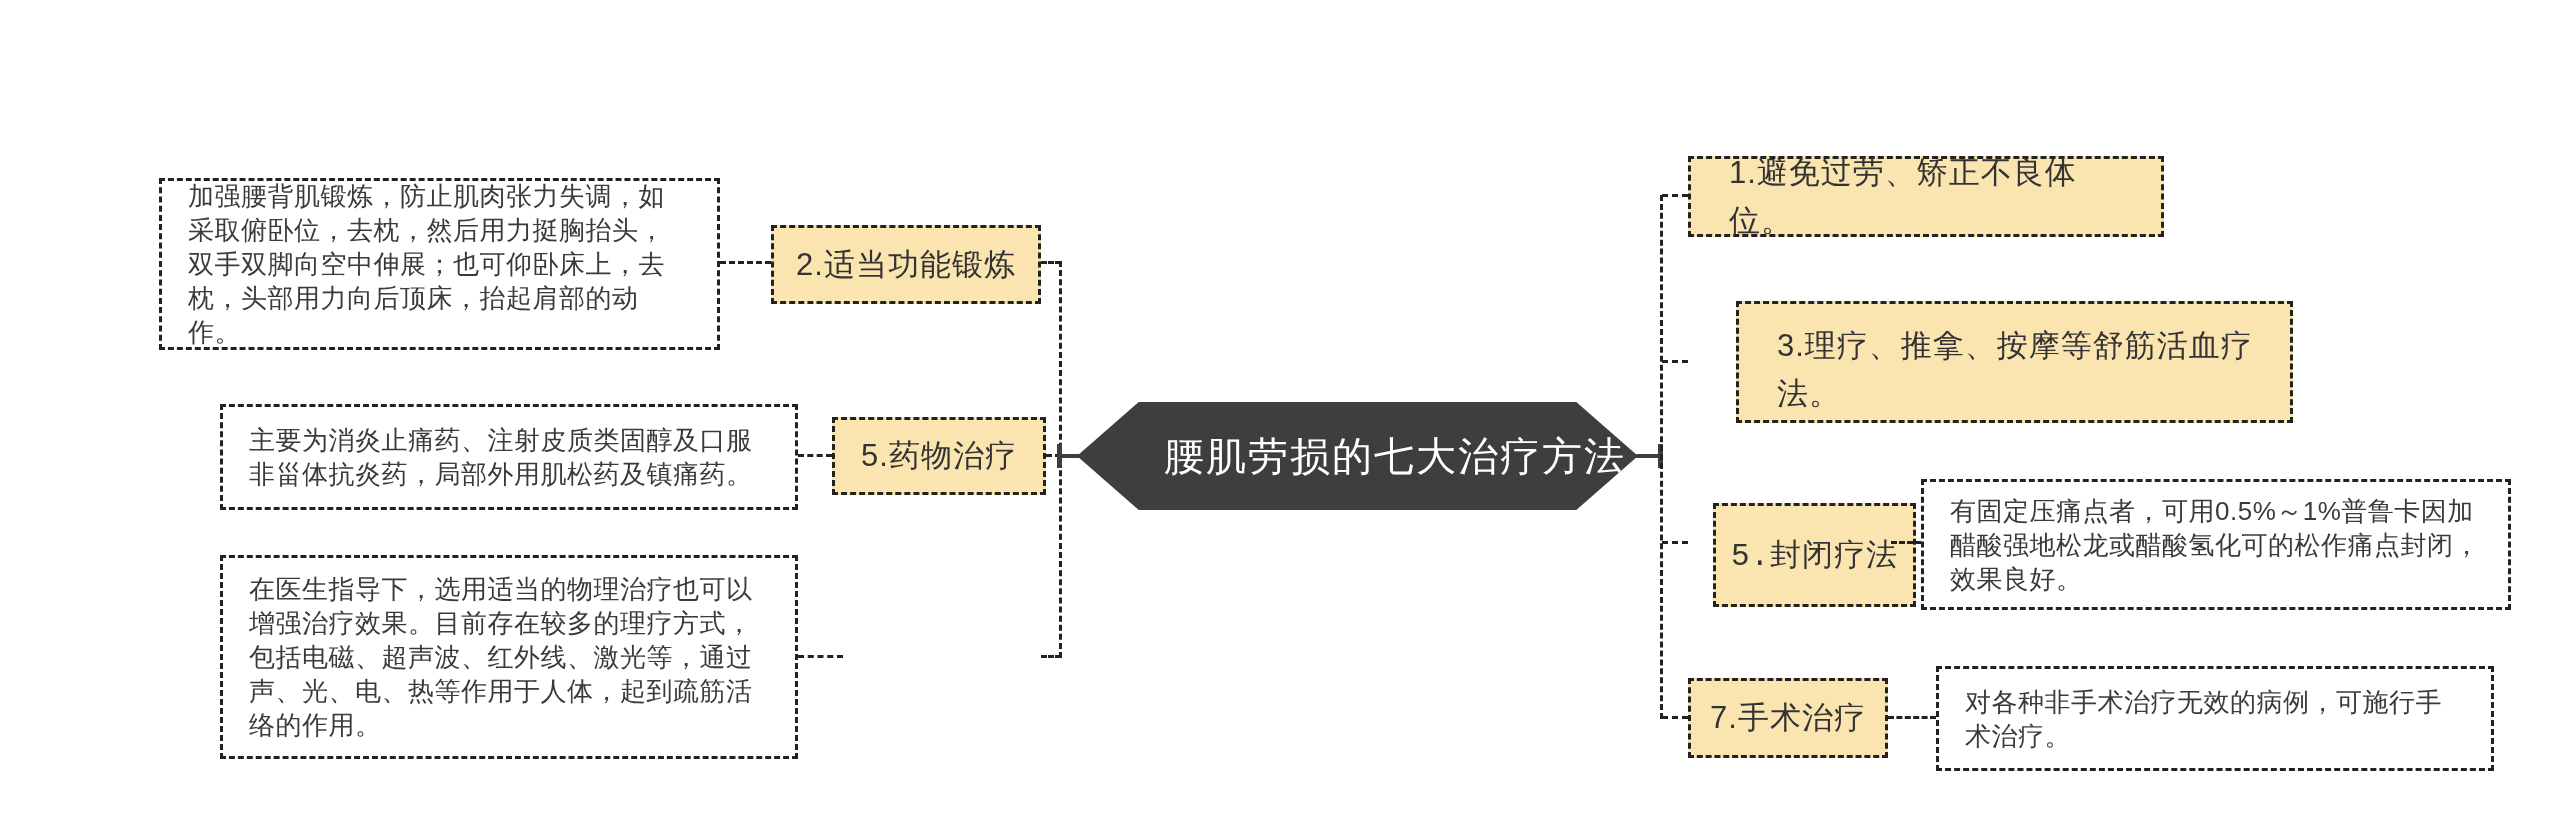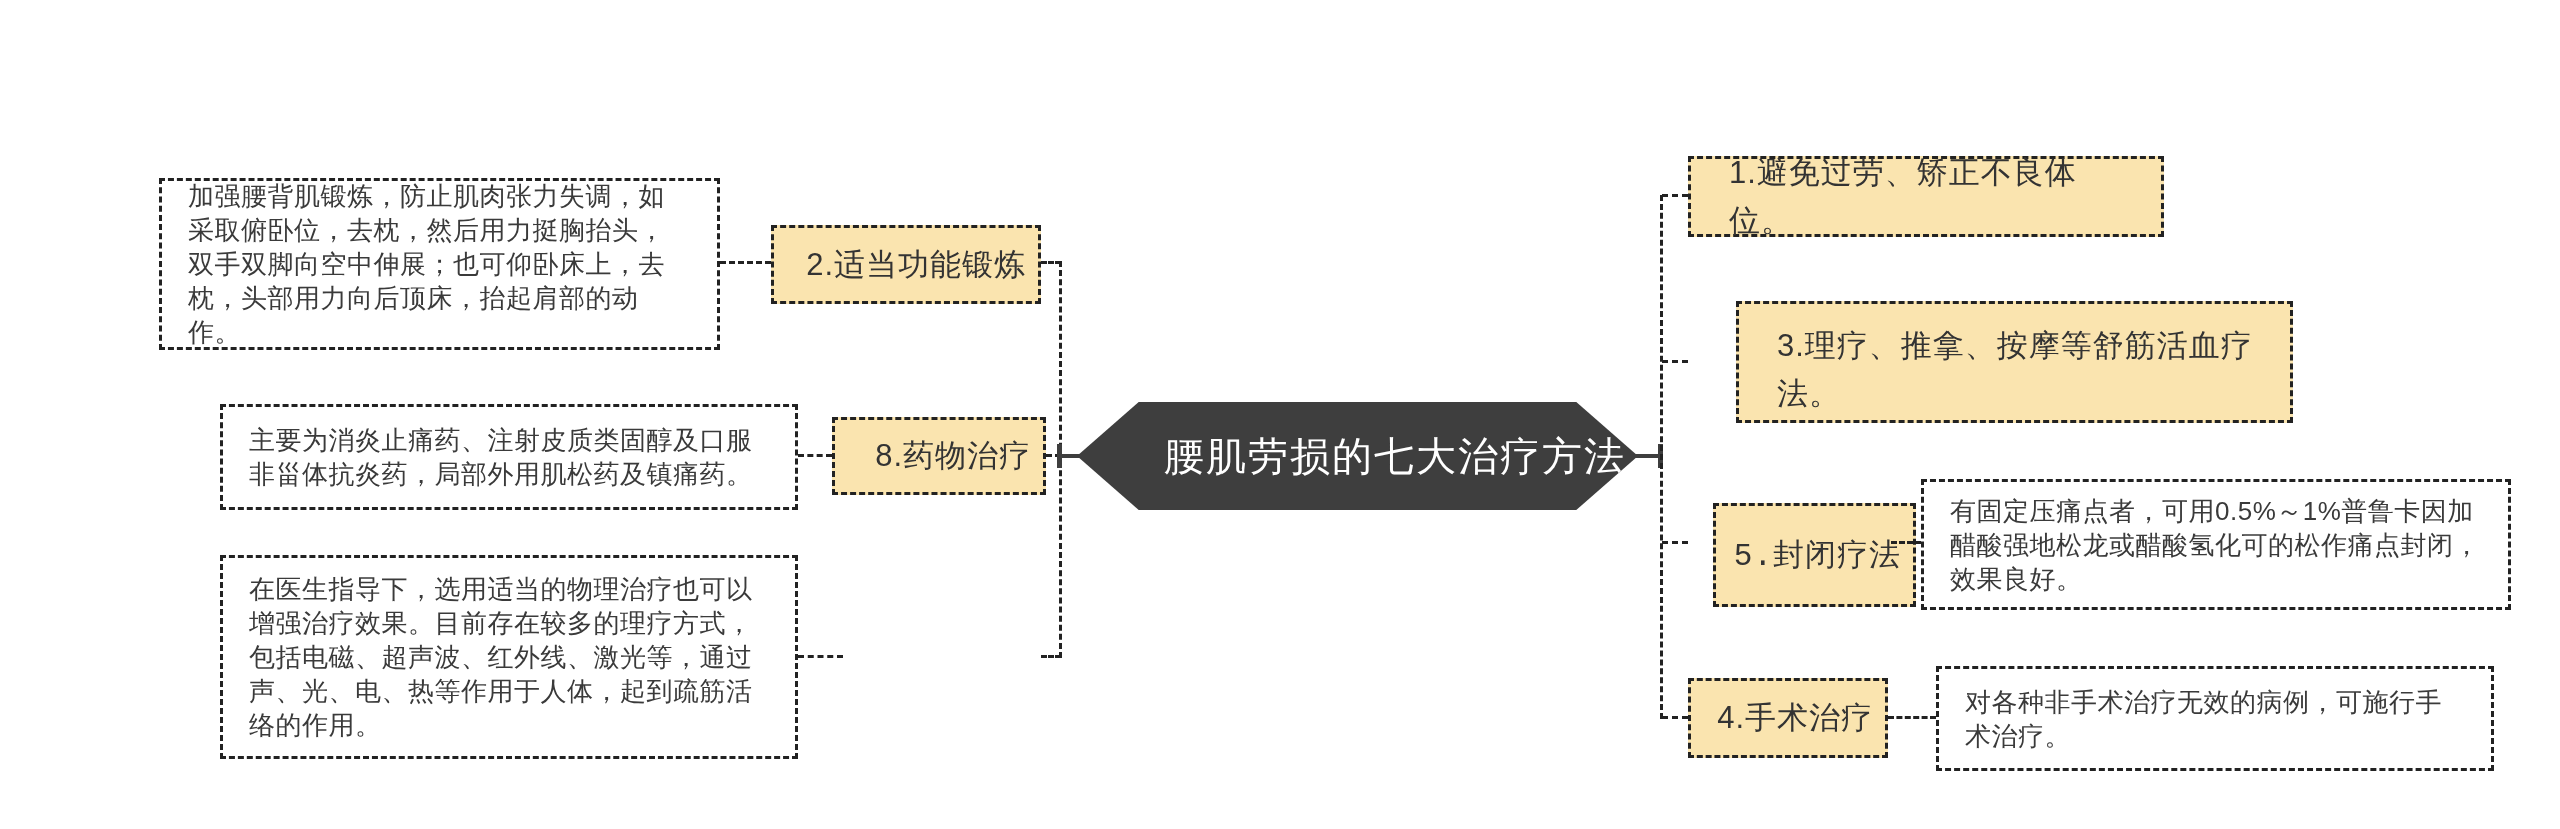--- a/index.html
+++ b/index.html
@@ -28,21 +28,21 @@
     letter-spacing:0.5px;
   }
   .topic-node{
     position:absolute;
     background:var(--node-fill);
     border:3px dashed var(--node-border);
     color:#333;
     font-size:31px;
     display:flex;
     align-items:center;
-    justify-content:flex-end;
+    justify-content:center;
     letter-spacing:1px;
   }
   .topic-node.left-align{
     justify-content:flex-start;
     padding:6px 20px 6px 26px;
     line-height:48px;
   }
   .center-node{
     position:absolute;
     left:1029px;top:354px;width:561px;height:108px;
@@ -72,21 +72,21 @@
   <div class="topic-node" style="left:723px;top:177px;width:270px;height:79px;">
     <span>2.适当功能锻炼</span>
   </div>
   <div class="h-dash" style="left:993px;top:213px;width:20px;"></div>
 
   <div class="desc-box" style="left:172px;top:356px;width:578px;height:106px;">
     <span>主要为消炎止痛药、注射皮质类固醇及口服非甾体抗炎药，局部外用肌松药及镇痛药。</span>
   </div>
   <div class="h-dash" style="left:750px;top:406px;width:34px;"></div>
   <div class="topic-node" style="left:784px;top:369px;width:214px;height:78px;">
-    <span>8.药物治疗</span>
+    <span>5.药物治疗</span>
   </div>
   <div class="h-dash" style="left:998px;top:406px;width:15px;"></div>
 
   <div class="desc-box" style="left:172px;top:507px;width:578px;height:204px;">
     <span>在医生指导下，选用适当的物理治疗也可以增强治疗效果。目前存在较多的理疗方式，包括电磁、超声波、红外线、激光等，通过声、光、电、热等作用于人体，起到疏筋活络的作用。</span>
   </div>
   <div class="h-dash" style="left:750px;top:607px;width:45px;"></div>
   <div class="h-dash" style="left:993px;top:607px;width:20px;"></div>
 
   <div class="v-dash" style="left:1011px;top:213px;height:397px;"></div>
@@ -115,20 +115,20 @@
   <div class="topic-node" style="left:1665px;top:455px;width:203px;height:104px;font-family:Liberation Mono, monospace;">
     <span>5.封闭疗法</span>
   </div>
   <div class="h-dash" style="left:1843px;top:493px;width:30px;"></div>
   <div class="desc-box" style="left:1873px;top:431px;width:590px;height:131px;">
     <span>有固定压痛点者，可用0.5%～1%普鲁卡因加醋酸强地松龙或醋酸氢化可的松作痛点封闭，效果良好。</span>
   </div>
 
   <div class="h-dash" style="left:1614px;top:668px;width:26px;"></div>
   <div class="topic-node" style="left:1640px;top:630px;width:200px;height:80px;">
-    <span>4.手术治疗</span>
+    <span>7.手术治疗</span>
   </div>
   <div class="h-dash" style="left:1840px;top:668px;width:48px;"></div>
   <div class="desc-box" style="left:1888px;top:618px;width:558px;height:105px;">
     <span>对各种非手术治疗无效的病例，可施行手术治疗。</span>
   </div>
 
 </div>
 
 </body></html>

